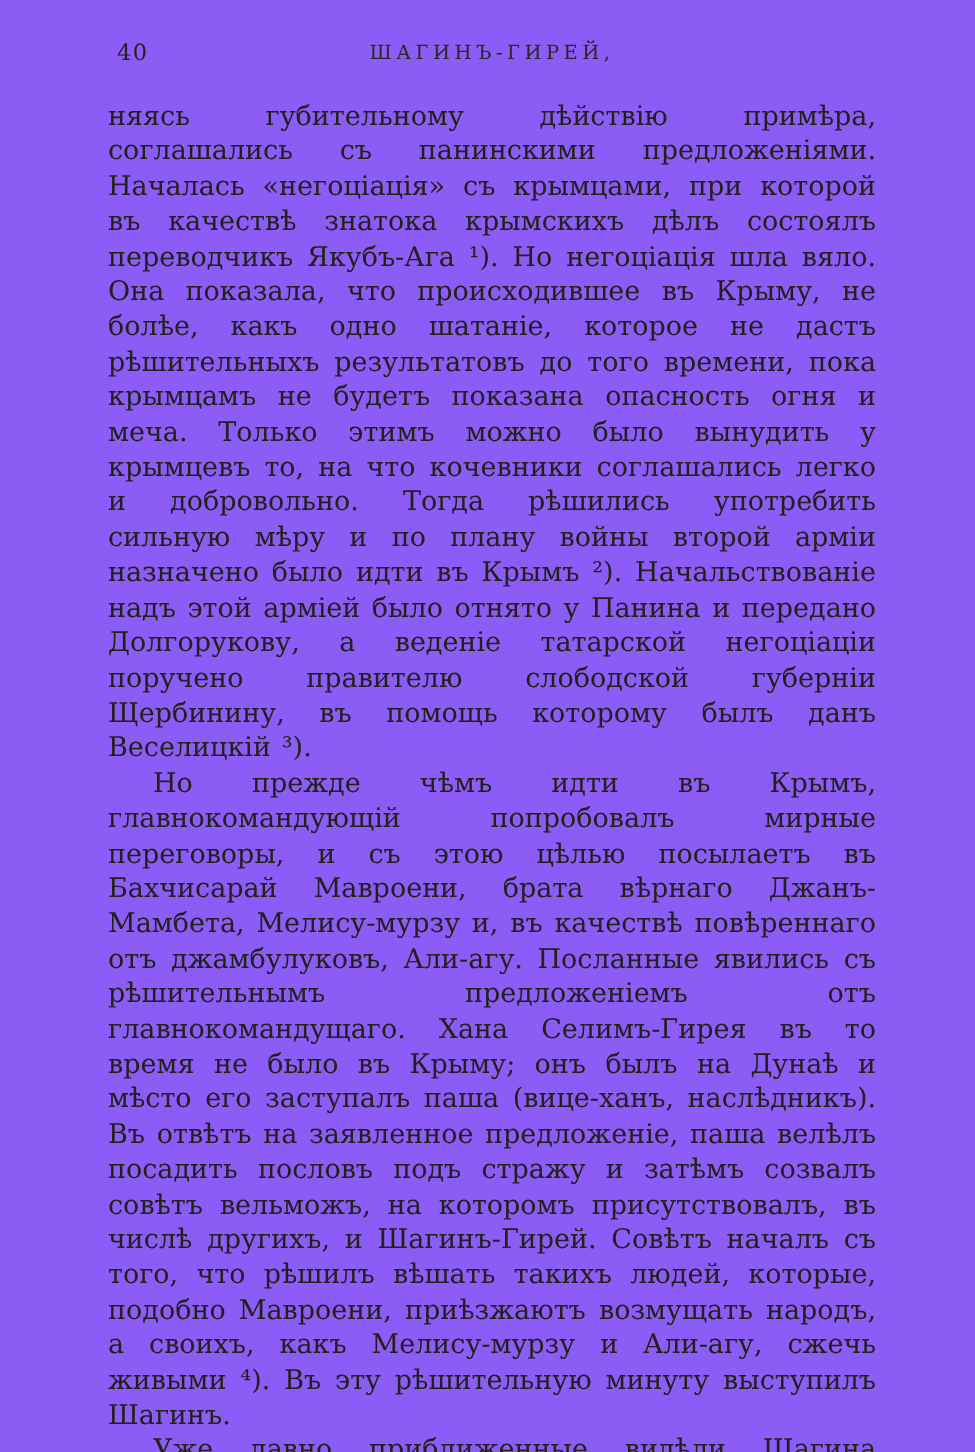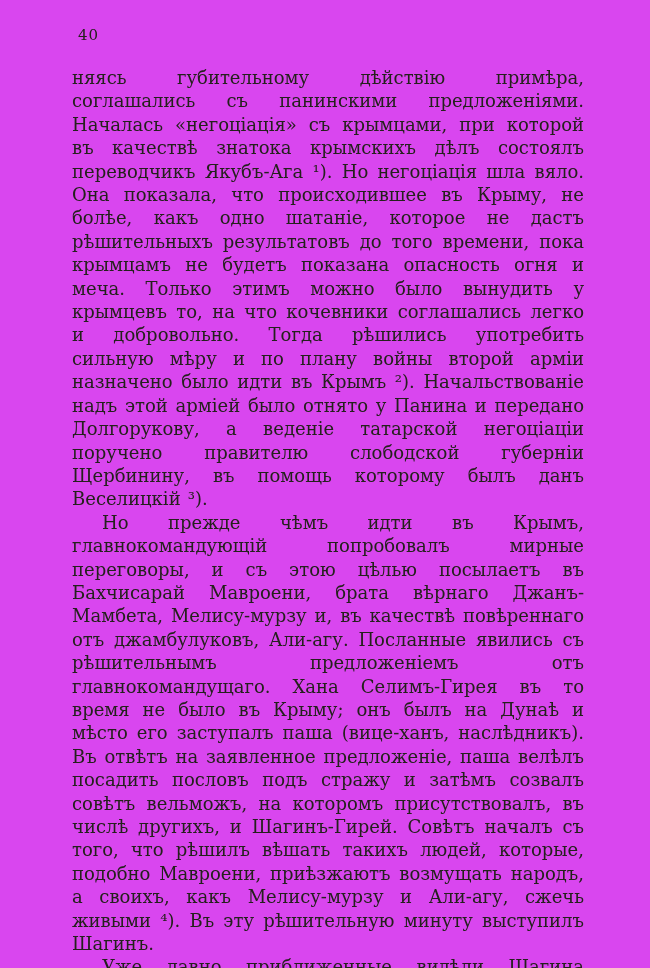--- a/index.html
+++ b/index.html
@@ -6,21 +6,21 @@
     margin: 0;
     padding: 0;
     background: #d9d6cf;
   }
   .page {
     position: relative;
     width: 650px;
     height: 968px;
     margin: 0 auto;
     box-sizing: border-box;
-    background: #d946ef;
+    background: #8b5cf6;
     color: #24211c;
     font-family: "DejaVu Serif", "Liberation Serif", serif;
     padding: 26px 66px 20px 72px;
     overflow: hidden;
   }
   .header {
     position: relative;
     height: 24px;
     margin-bottom: 16px;
   }
@@ -63,20 +63,21 @@
     color: #2a2721;
   }
 </style>
 </head>
 <body>
 
 <div class="page">
 
   <div class="header">
     <span class="page-num">40</span>
+    <span class="running-head">ШАГИНЪ-ГИРЕЙ,</span>
   </div>
 
   <div class="body-text">
     <p class="para">няясь губительному дѣйствію примѣра, соглашались съ панинскими предложеніями. Началась «негоціація» съ крымцами, при которой въ качествѣ знатока крымскихъ дѣлъ состоялъ переводчикъ Якубъ-Ага ¹). Но негоціація шла вяло. Она показала, что происходившее въ Крыму, не болѣе, какъ одно шатаніе, которое не дастъ рѣшительныхъ результатовъ до того времени, пока крымцамъ не будетъ показана опасность огня и меча. Только этимъ можно было вынудить у крымцевъ то, на что кочевники соглашались легко и добровольно. Тогда рѣшились употребить сильную мѣру и по плану войны второй арміи назначено было идти въ Крымъ ²). Начальствованіе надъ этой арміей было отнято у Панина и передано Долгорукову, а веденіе татарской негоціаціи поручено правителю слободской губерніи Щербинину, въ помощь которому былъ данъ Веселицкій ³).</p>
     <p class="para indent">Но прежде чѣмъ идти въ Крымъ, главнокомандующій попробовалъ мирные переговоры, и съ этою цѣлью посылаетъ въ Бахчисарай Мавроени, брата вѣрнаго Джанъ-Мамбета, Мелису-мурзу и, въ качествѣ повѣреннаго отъ джамбулуковъ, Али-агу. Посланные явились съ рѣшительнымъ предложеніемъ отъ главнокомандущаго. Хана Селимъ-Гирея въ то время не было въ Крыму; онъ былъ на Дунаѣ и мѣсто его заступалъ паша (вице-ханъ, наслѣдникъ). Въ отвѣтъ на заявленное предложеніе, паша велѣлъ посадить пословъ подъ стражу и затѣмъ созвалъ совѣтъ вельможъ, на которомъ присутствовалъ, въ числѣ другихъ, и Шагинъ-Гирей. Совѣтъ началъ съ того, что рѣшилъ вѣшать такихъ людей, которые, подобно Мавроени, приѣзжаютъ возмущать народъ, а своихъ, какъ Мелису-мурзу и Али-агу, сжечь живыми ⁴). Въ эту рѣшительную минуту выступилъ Шагинъ.</p>
     <p class="para indent">Уже давно приближенные видѣли Шагина занятаго какой-то мыслью и имѣвшаго озабоченный видъ. Съ одной стороны онъ ясно сознавалъ дѣйствительное положеніе Крыма, которому Турція не могла оказать помощи и въ который готовы вступить русскіе, ясно пред-</p>
   </div>
 
   <div class="footnotes">
     <p>¹) Зап. Од. Общ. Ист. и Древ., т. XIII, 255 стр. Архивъ Госуд. Совѣта т. I, 67 стр.</p>

